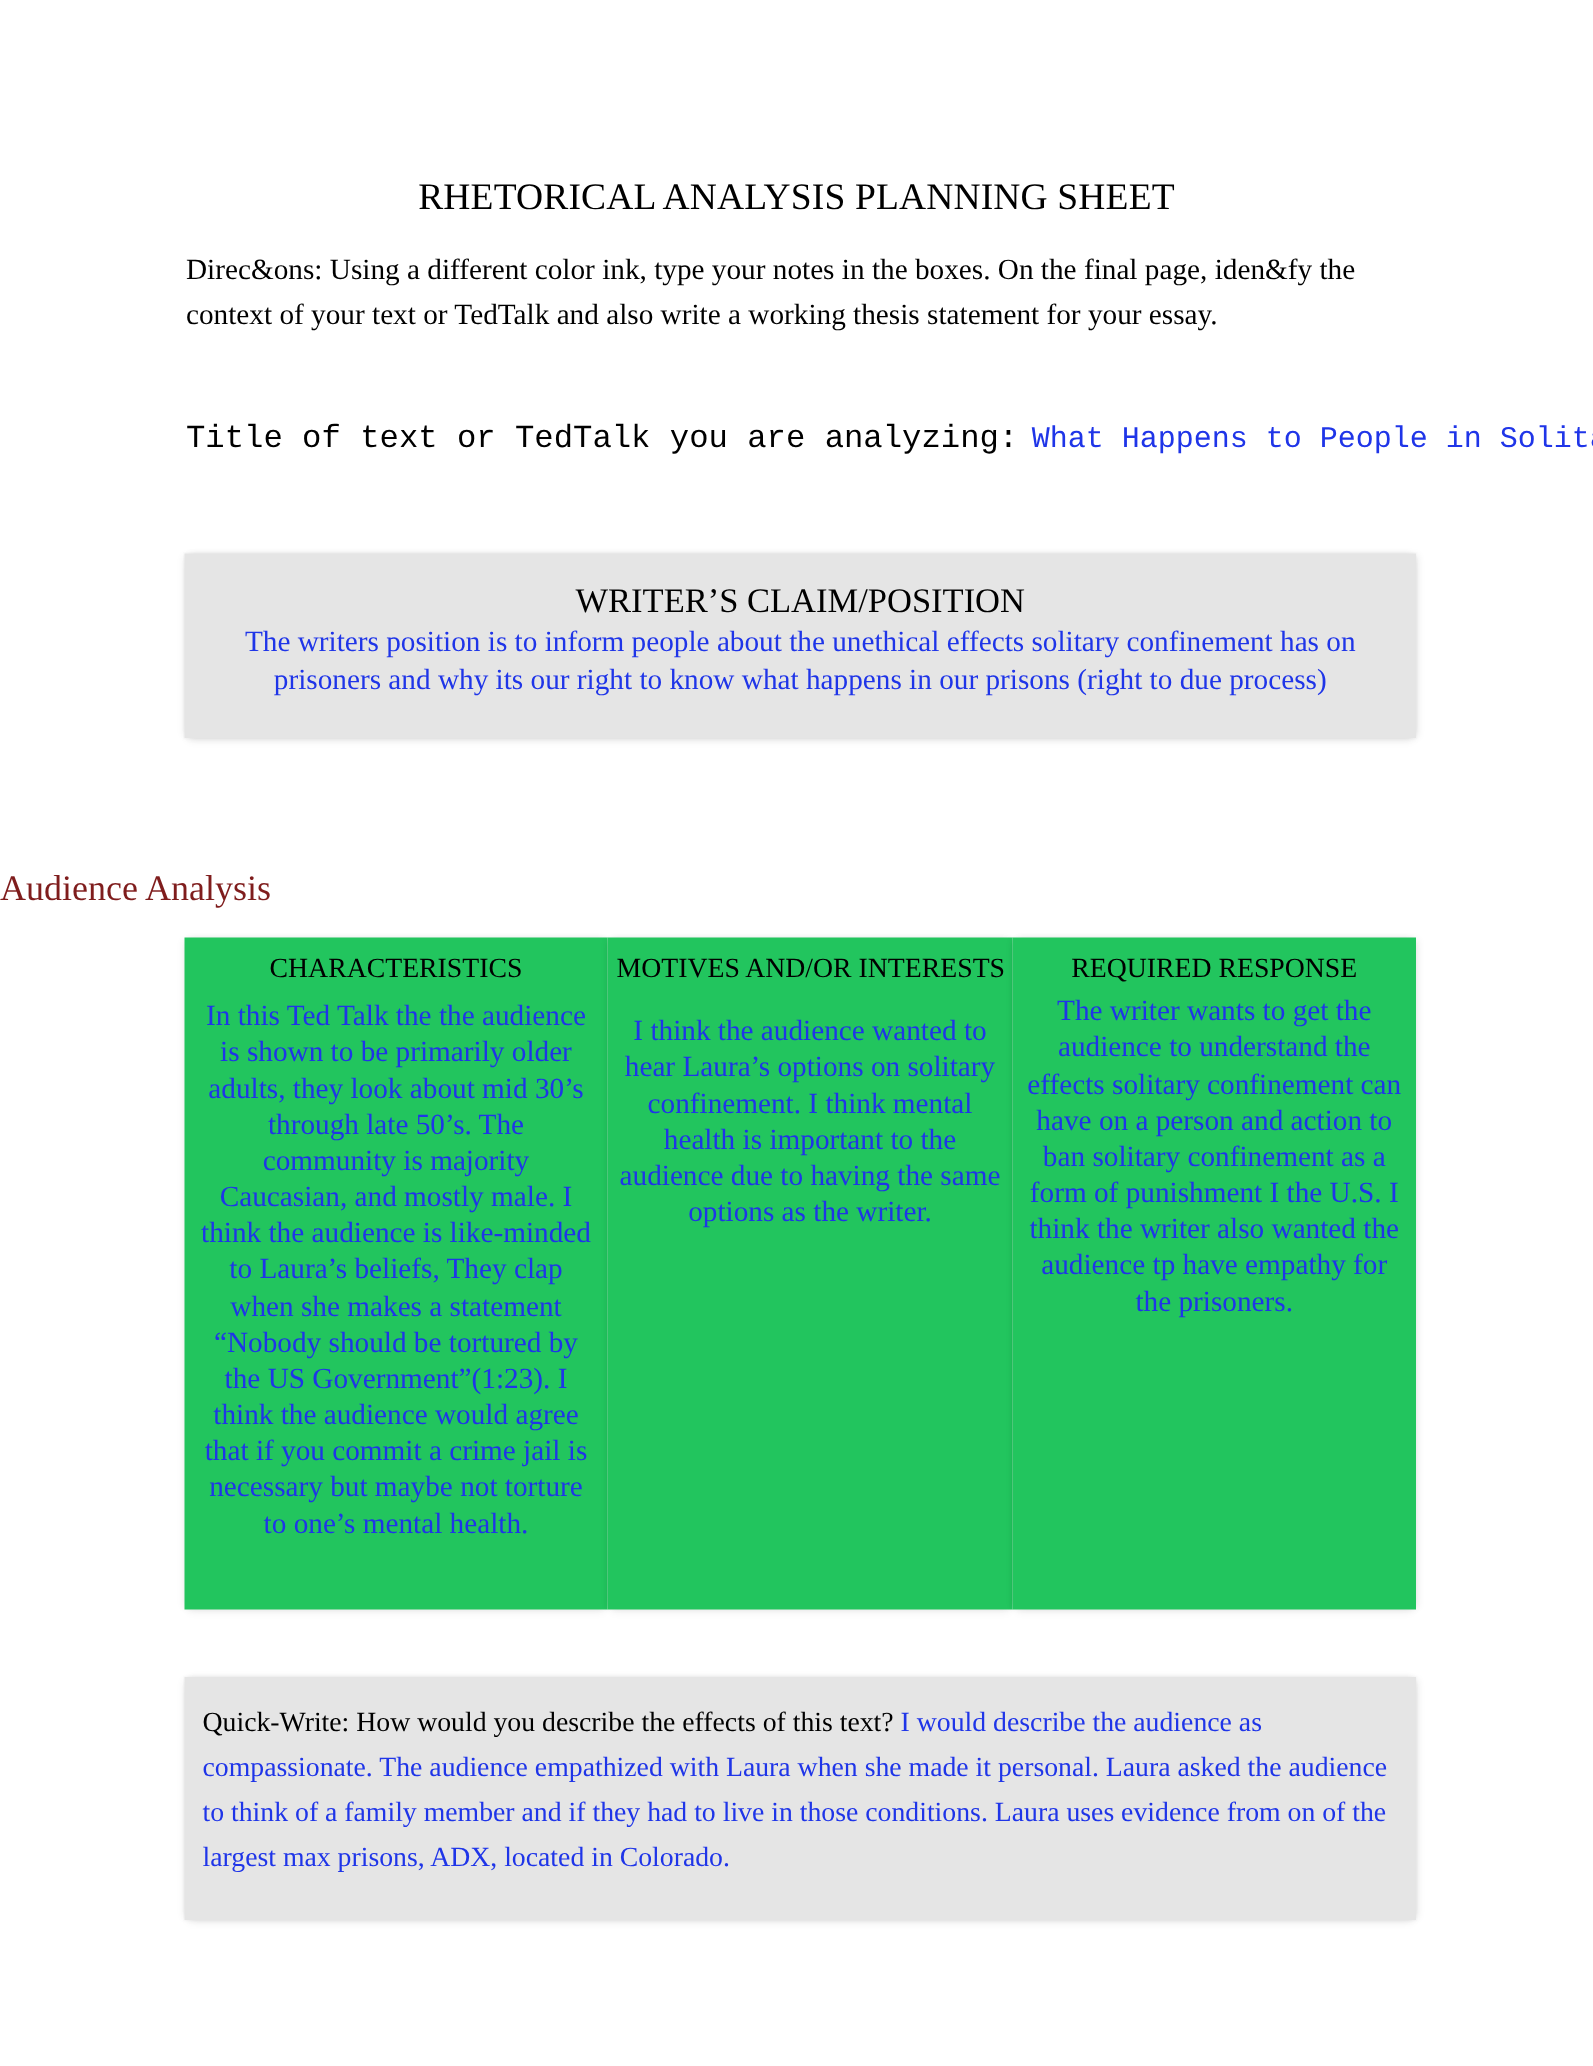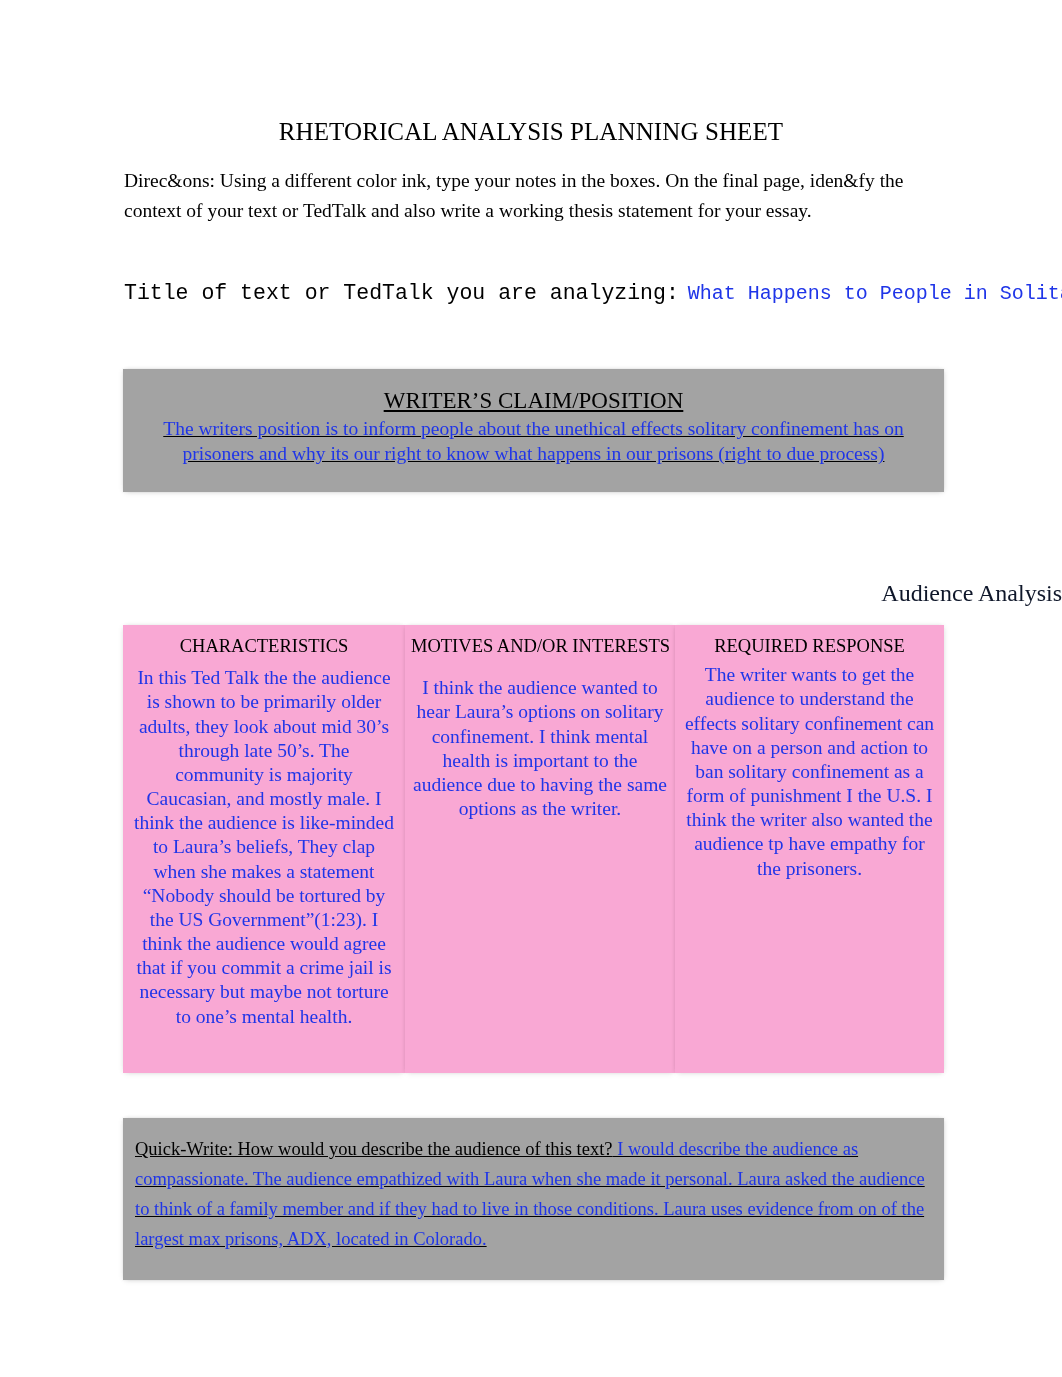--- a/index.html
+++ b/index.html
@@ -57,28 +57,27 @@
     font-family: Liberation Mono, monospace;
   }
   .title-line .answer {
     color: #1f35e8;
     font-size: 20px;
     margin-left: 9px;
   }
 
   
   .softbox {
-    background: #a3a3a3;
+    background: #e5e5e5;
     box-shadow:
       0 0 0 1px rgba(0,0,0,0.012),
       2px 0 5px -1px rgba(0,0,0,0.085),
       -2px 0 5px -1px rgba(0,0,0,0.055),
       0 3px 6px -2px rgba(0,0,0,0.085),
       0 -2px 5px -2px rgba(0,0,0,0.05);
-    text-decoration: underline;
   }
 
   
   .claim-box {
     position: absolute;
     left: 123px;
     top: 369px;
     width: 821px;
     height: 123px;
     box-sizing: border-box;
@@ -97,37 +96,37 @@
     font-size: 19.5px;
     line-height: 1.32;
   }
 
   
   .section-heading {
     position: absolute;
     left: 0;
     right: 0;
     top: 580px;
-    text-align: right;
+    text-align: left;
     font-size: 24px;
-    color: #0f172a;
+    color: #7f1d1d;
   }
 
   .aa-table {
     position: absolute;
     left: 123px;
     top: 625px;
     width: 821px;
     height: 448px;
     display: flex;
     box-sizing: border-box;
   }
   .aa-col {
     box-sizing: border-box;
-    background: #f9a8d4;
+    background: #22c55e;
     padding: 10px 6px 10px 6px;
     position: relative;
   }
   .aa-col.c1 { width: 282px; }
   .aa-col.c2 { width: 270px; }
   .aa-col.c3 { width: 269px; }
 
   .aa-col.c1 {
     box-shadow:
       -2px 0 5px -1px rgba(0,0,0,0.055),
@@ -222,17 +221,17 @@
 
     <div class="aa-col c3">
       <div class="aa-head">REQUIRED RESPONSE</div>
       <div class="aa-body">The writer wants to get the audience to understand the effects solitary confinement can have on a person and action to ban solitary confinement as a form of punishment I the U.S. I think the writer also wanted the audience tp have empathy for the prisoners.</div>
     </div>
 
   </div>
 
   <div class="qw-box softbox">
     <div class="qw-text">
-      <span>Quick-Write: How would you describe the audience of this text?</span><span class="answer"> I would describe the audience as compassionate. The audience empathized with Laura when she made it personal. Laura asked the audience to think of a family member and if they had to live in those conditions. Laura uses evidence from on of the largest max prisons, ADX, located in Colorado.</span>
+      <span>Quick-Write: How would you describe the effects of this text?</span><span class="answer"> I would describe the audience as compassionate. The audience empathized with Laura when she made it personal. Laura asked the audience to think of a family member and if they had to live in those conditions. Laura uses evidence from on of the largest max prisons, ADX, located in Colorado.</span>
     </div>
   </div>
 
 </div>
 
 </body></html>

